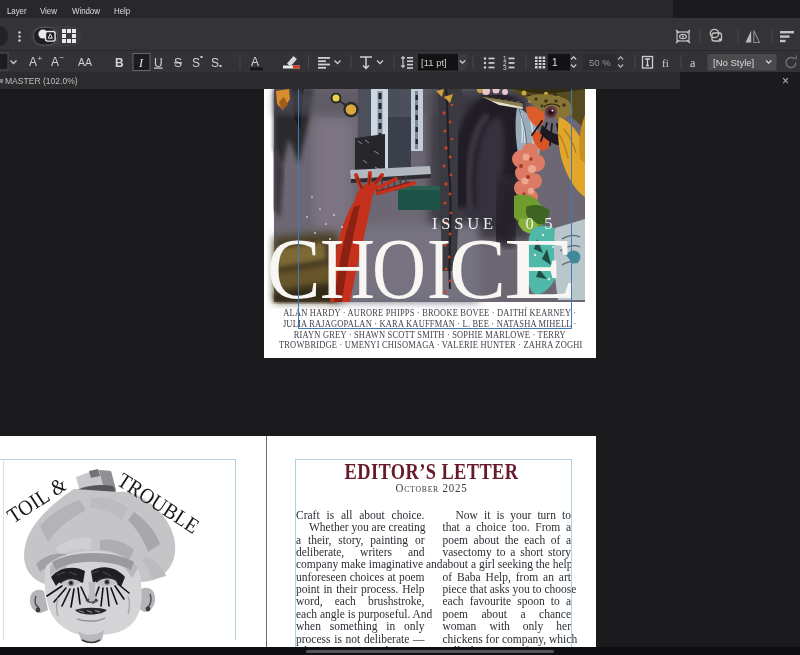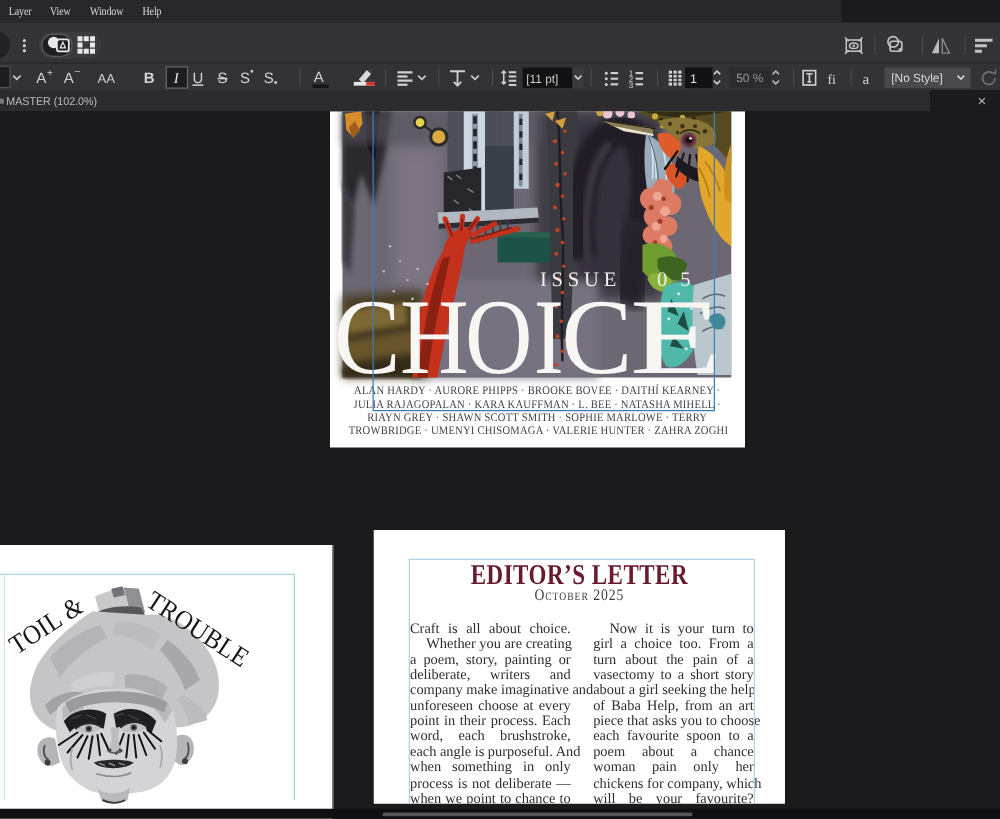--- a/index.html
+++ b/index.html
@@ -1,24 +1,24 @@
 <!DOCTYPE html>
 <html><head>
 <meta charset="utf-8">
 <style>
   html,body{margin:0;padding:0;width:800px;height:655px;overflow:hidden;background:#1b1b1d;}
   *{box-sizing:border-box;}
   body{font-family:"Liberation Sans",sans-serif;position:relative;}
   .abs{position:absolute;}
   
-  #menubar{position:absolute;left:0;top:0;width:673px;height:18px;background:#28272b;color:#dcdcde;font-size:9.5px;font-family:Liberation Serif, serif;}
+  #menubar{position:absolute;left:0;top:0;width:673px;height:18px;background:#28272b;color:#dcdcde;font-size:9.5px;}
   #menubar span{position:absolute;top:5px;transform:scaleX(0.84);transform-origin:left top;letter-spacing:-0.1px;}
   #row2{position:absolute;left:0;top:18px;width:800px;height:32px;background:#343437;}
   #row3{position:absolute;left:0;top:50px;width:800px;height:22px;background:#333336;border-top:1px solid #2a2a2d;}
-  #tabbar{position:absolute;left:0;top:72px;width:744px;height:17px;background:#2c2c2e;color:#c9c9cb;font-size:10px;}
+  #tabbar{position:absolute;left:0;top:72px;width:680px;height:17px;background:#2c2c2e;color:#c9c9cb;font-size:10px;}
   
   #canvas{position:absolute;left:0;top:89px;width:800px;height:566px;background:#1b1b1d;overflow:hidden;}
   .page{position:absolute;background:#fff;}
   .col{position:absolute;top:72.8px;width:128.5px;font-family:"Liberation Serif",serif;font-size:11.5px;color:#2e2d35;}
   .ln{height:12.375px;line-height:12.375px;text-align:justify;text-align-last:justify;white-space:nowrap;}
 </style>
 </head>
 <body>
   <div id="menubar">
     <span style="left:7px;">Layer</span>
@@ -539,48 +539,48 @@
       <path d="M82 204 C88 207 95 207 100 204" stroke="#3a3a3e" stroke-width="1.6" fill="none"></path>
      </svg>
      <div style="position:absolute;left:3px;top:71.5px;transform:rotate(-33deg) scaleX(0.92);transform-origin:left top;font-family:'Liberation Serif',serif;font-size:21.5px;letter-spacing:0.2px;color:#17171a;white-space:nowrap;">TOIL <span style="font-style:italic;">&amp;</span></div>
      <div style="position:absolute;left:125.5px;top:31.5px;transform:rotate(33deg) scaleX(0.92);transform-origin:left top;font-family:'Liberation Serif',serif;font-size:21.5px;letter-spacing:0.2px;color:#17171a;white-space:nowrap;">TROUBLE</div>
 
      <div class="abs" style="left:0;top:23px;width:234.5px;height:1px;background:#aed2e2;"></div>
      <div class="abs" style="left:234.5px;top:23px;width:1px;height:181px;background:#aed2e2;"></div>
      <div class="abs" style="left:3px;top:23px;width:1px;height:181px;background:#cfe4ee;"></div>
     </div>
     <div class="abs" style="left:265.5px;top:347px;width:1px;height:219px;background:#6e6e70;"></div>
-    <div class="page" id="pright" style="left:266.5px;top:335px;width:329px;height:219px;overflow:hidden;margin-left:32px;">
+    <div class="page" id="pright" style="left:266.5px;top:347px;width:329px;height:219px;overflow:hidden;">
      <div style="position:absolute;left:0;top:22.5px;width:329px;text-align:center;font-family:'Liberation Serif',serif;font-weight:bold;font-size:23px;color:#671a2c;letter-spacing:0.5px;transform:scaleX(0.8);transform-origin:center;white-space:nowrap;">EDITOR’S LETTER</div>
      <div style="position:absolute;left:0;top:44.6px;width:329px;text-align:center;font-family:'Liberation Serif',serif;font-variant:small-caps;font-size:12.8px;color:#3c3c42;letter-spacing:0.9px;transform:scaleX(0.855);transform-origin:center;">October 2025</div>
      <div class="col" style="left:29.5px;">
        <div class="ln" style="text-align:left;">Craft is all about choice.</div>
        <div class="ln"><span style="display:inline-block;width:13px;"></span>Whether you are creating</div>
-       <div class="ln">a poem, story, painting or</div>
+       <div class="ln">a their, story, painting or</div>
        <div class="ln">deliberate, writers and</div>
        <div class="ln">company make imaginative and</div>
-       <div class="ln">unforeseen choose at every</div>
-       <div class="ln">point in their process. Each</div>
+       <div class="ln">unforeseen choices at poem</div>
+       <div class="ln">point in their process. Help</div>
        <div class="ln">word, each brushstroke,</div>
        <div class="ln">each angle is purposeful. And</div>
        <div class="ln">when something in only</div>
        <div class="ln">process is not deliberate —</div>
        <div class="ln">when we point to chance to</div>
      </div>
      <div class="col" style="left:176px;">
        <div class="ln"><span style="display:inline-block;width:13px;"></span>Now it is your turn to</div>
-       <div class="ln">girl a choice too. From a</div>
-       <div class="ln">turn about the pain of a</div>
+       <div class="ln">that a choice too. From a</div>
+       <div class="ln">poem about the each of a</div>
        <div class="ln">vasectomy to a short story</div>
        <div class="ln">about a girl seeking the help</div>
        <div class="ln">of Baba Help, from an art</div>
        <div class="ln">piece that asks you to choose</div>
        <div class="ln">each favourite spoon to a</div>
        <div class="ln">poem about a chance</div>
-       <div class="ln">woman pain only her</div>
+       <div class="ln">woman with only her</div>
        <div class="ln">chickens for company, which</div>
        <div class="ln">will be your favourite?</div>
      </div>
 
      <div class="abs" style="left:28px;top:23px;width:276.5px;height:1px;background:#aed2e2;"></div>
      <div class="abs" style="left:28px;top:23px;width:1px;height:196px;background:#aed2e2;"></div>
      <div class="abs" style="left:304.5px;top:23px;width:1px;height:196px;background:#aed2e2;"></div>
     </div>
 
     <div class="abs" style="left:0;top:558px;width:800px;height:8px;background:#0f0f11;z-index:50;">

